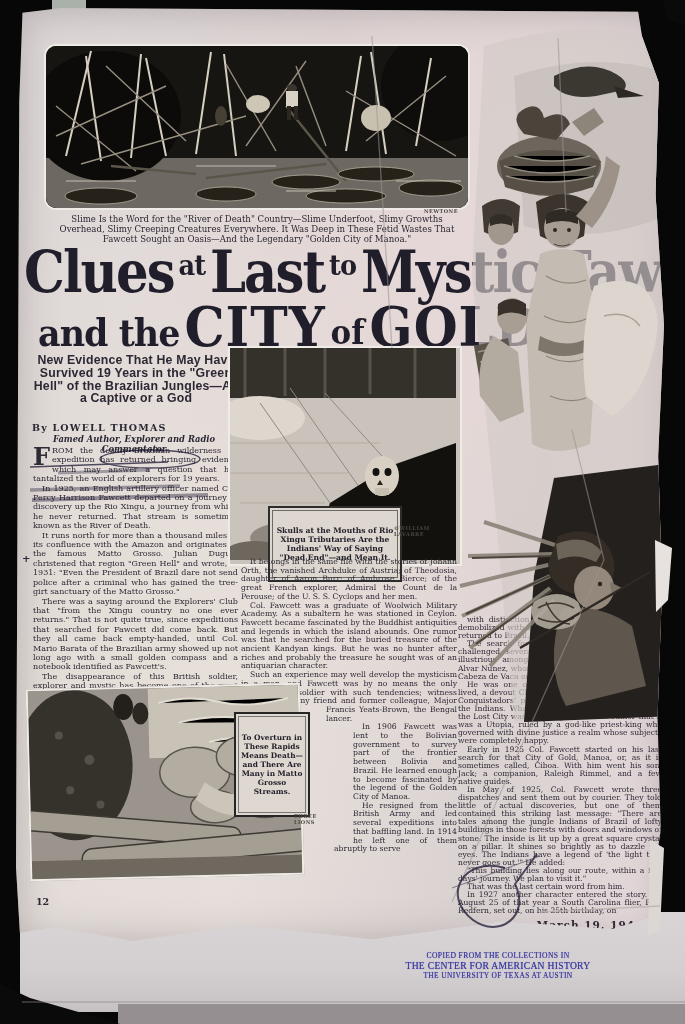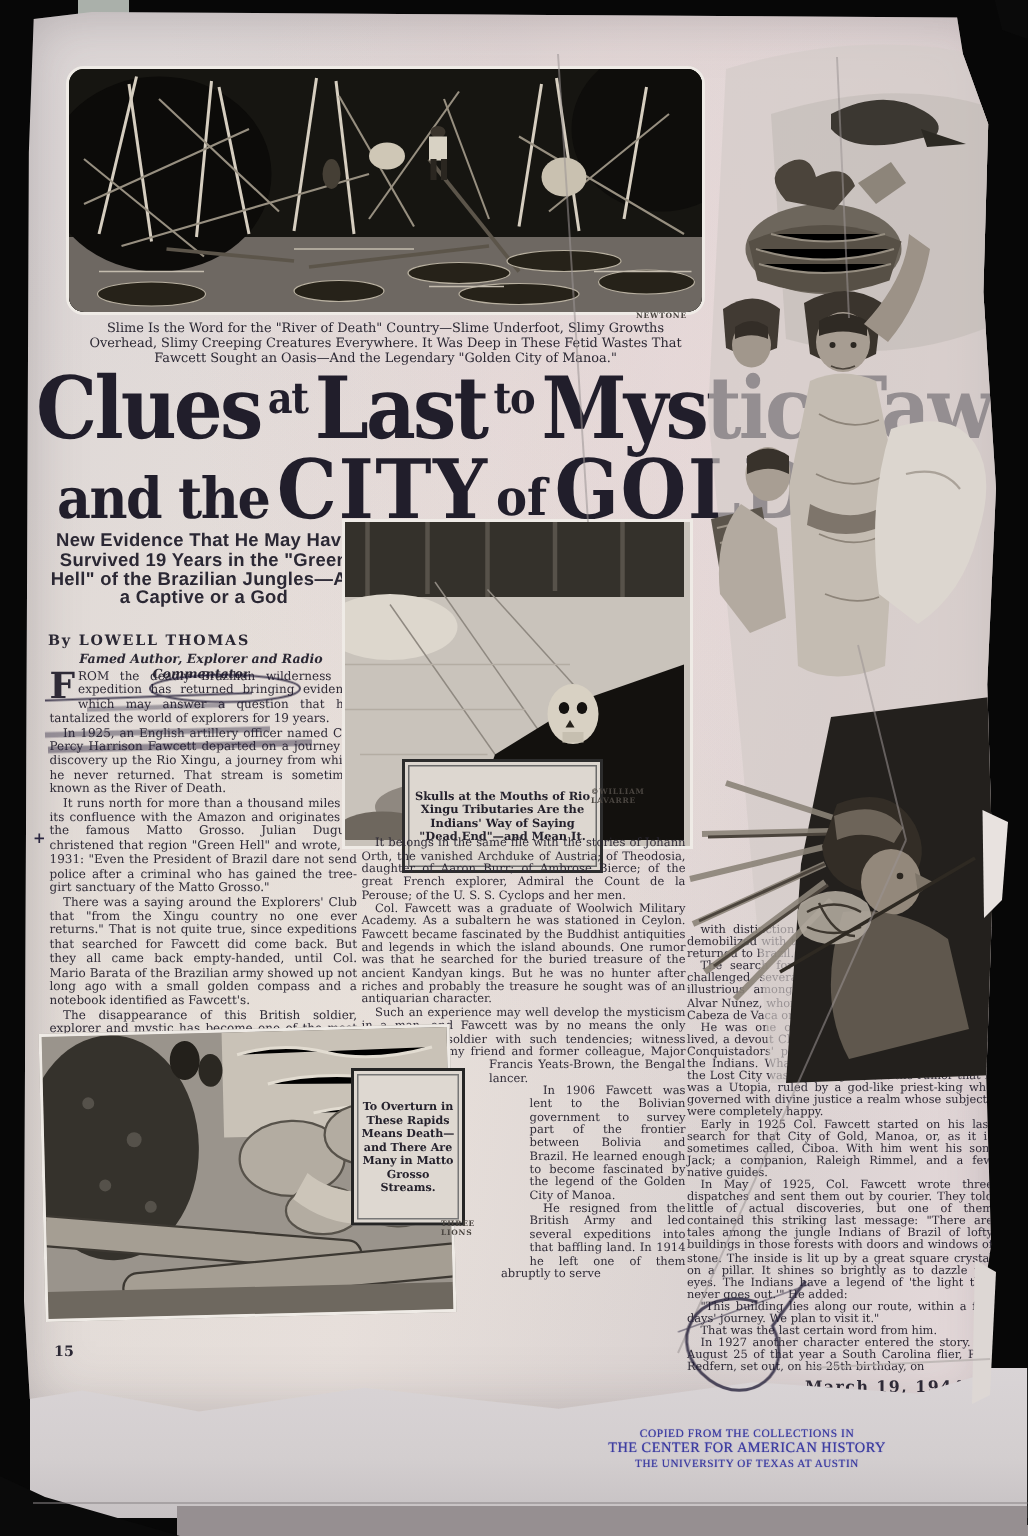--- a/index.html
+++ b/index.html
@@ -275,21 +275,21 @@
       <p>The search for the Golden City of Manoa has challenged several adventurous souls. The most illustrious among them was the great Spaniard, Alvar Nunez, whom we know better by his nickname Cabeza de Vaca or "Cow-head."</p>
       <p>He was one of the finest Spaniards who ever lived, a devout Christian and the first to oppose the Conquistadors' policy of enslaving and brutalizing the Indians. What interested him in the legend of the Lost City was not the gold, but the rumor that it was a Utopia, ruled by a god-like priest-king who governed with divine justice a realm whose subjects were completely happy.</p>
       <p>Early in 1925 Col. Fawcett started on his last search for that City of Gold, Manoa, or, as it is sometimes called, Ciboa. With him went his son, Jack; a companion, Raleigh Rimmel, and a few native guides.</p>
       <p>In May of 1925, Col. Fawcett wrote three dispatches and sent them out by courier. They told little of actual discoveries, but one of them contained this striking last message: "There are tales among the jungle Indians of Brazil of lofty buildings in those forests with doors and windows of stone. The inside is lit up by a great square crystal on a pillar. It shines so brightly as to dazzle the eyes. The Indians have a legend of 'the light that never goes out.'" He added:</p>
       <p>"This building lies along our route, within a few days' journey. We plan to visit it."</p>
       <p>That was the last certain word from him.</p>
       <p>In 1927 another character entered the story. On August 25 of that year a South Carolina flier, Paul Redfern, set out, on his 25th birthday, on</p>
       <div id="dateline">March 19, 1944</div>
     </div>
 
-    <div class="abs" id="pagenum">15</div>
+    <div class="abs" id="pagenum">12</div>
 
     <div class="abs" id="illo">
       <svg width="228" height="706" viewBox="0 0 228 706">
         <path d="M30 30 Q130 0 215 25 L222 300 L210 470 L225 700 L60 706 L40 480 L18 260 Z" fill="#d2cbc7" opacity=".65"></path>
         <path d="M60 60 Q140 35 205 55 L210 200 Q140 230 70 210 Z" fill="#c2bbb5" opacity=".6"></path>
 
         <path d="M100 60 q35 -18 62 -2 q14 8 8 16 l-28 6 q-30 4 -42 -10 z" fill="#3b3731"></path>
         <path d="M160 70 l30 10 l-26 2 z" fill="#2c2923"></path>
 
         <ellipse cx="95" cy="150" rx="52" ry="30" fill="#6d665c"></ellipse>

